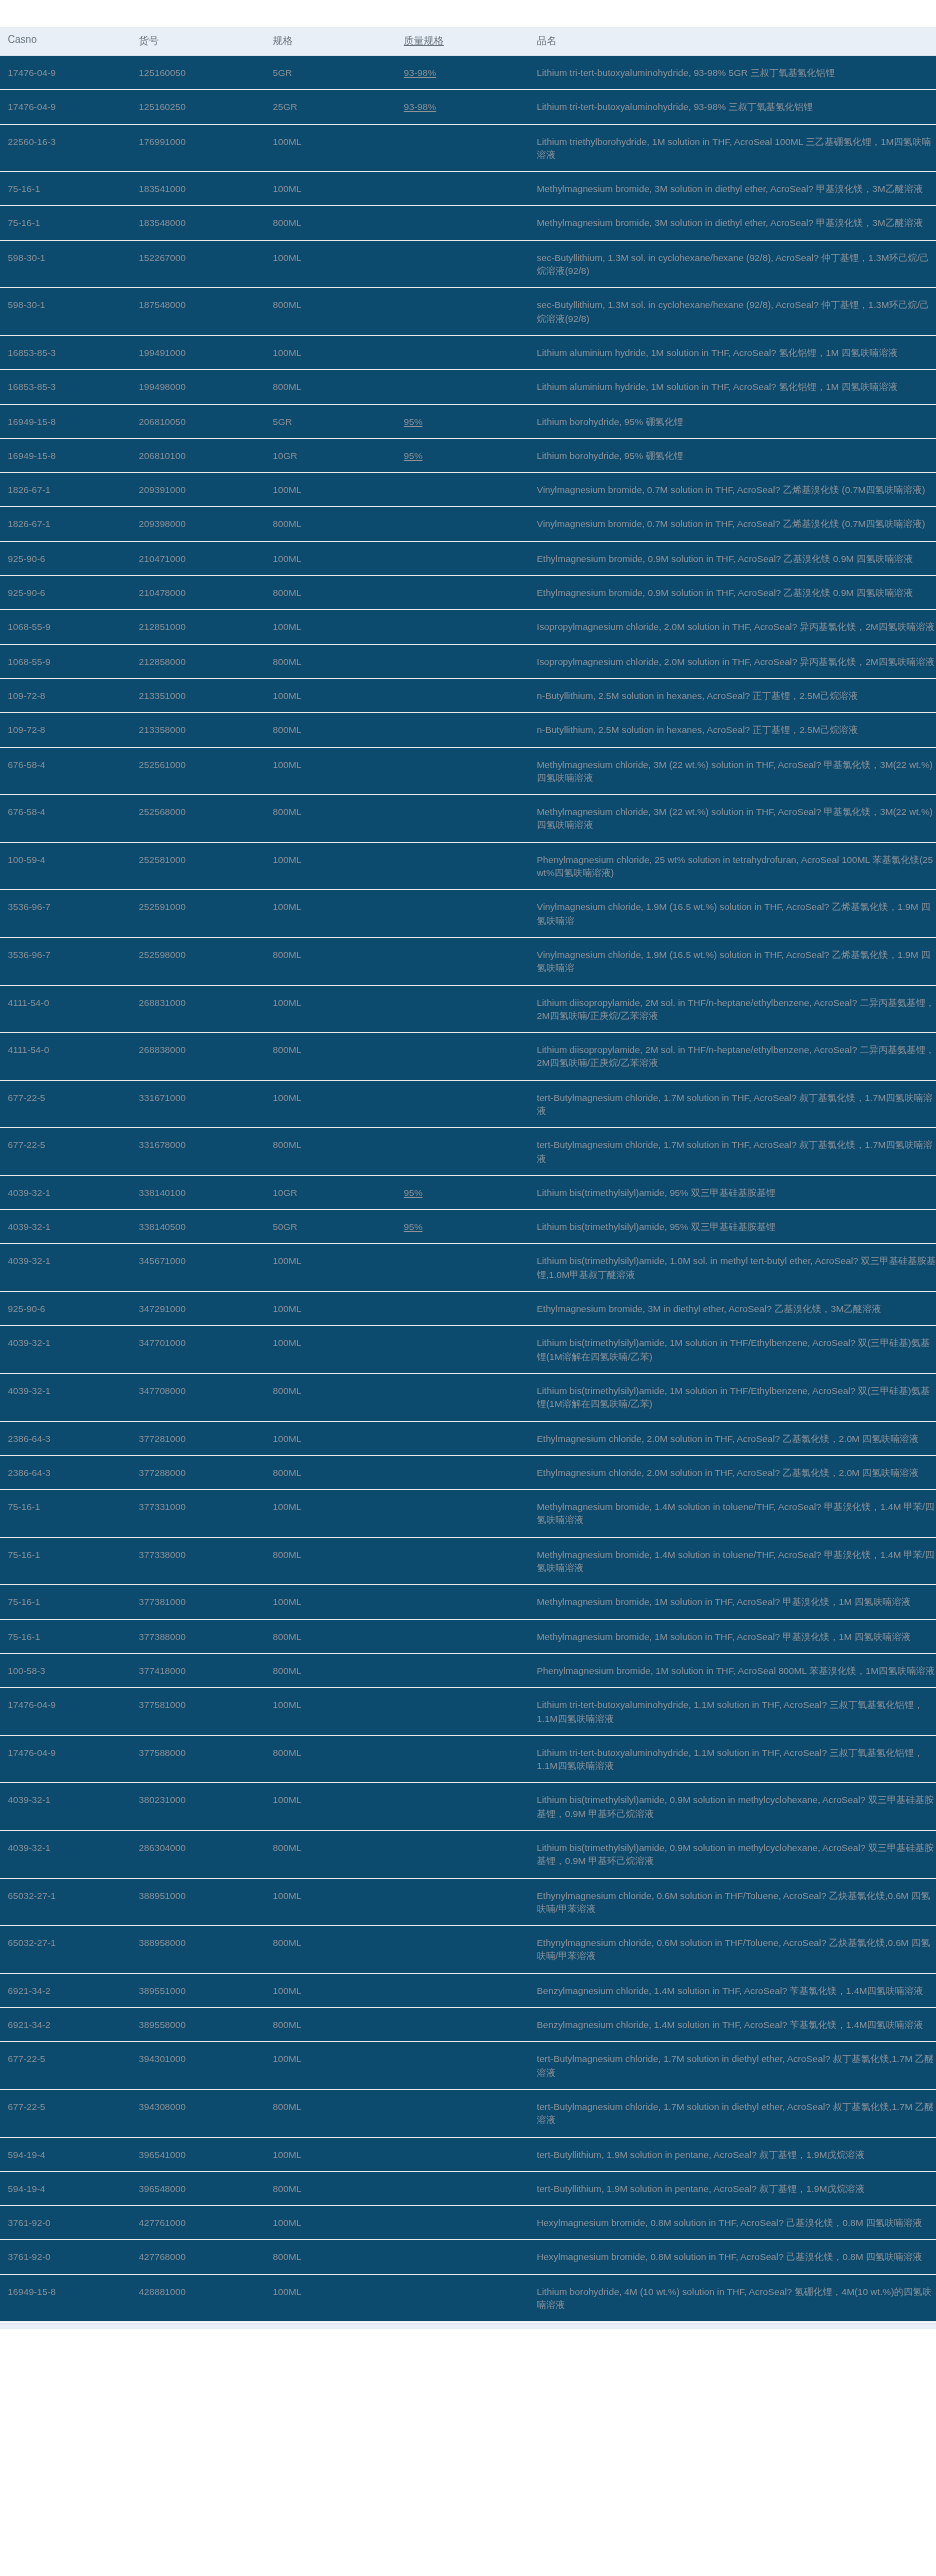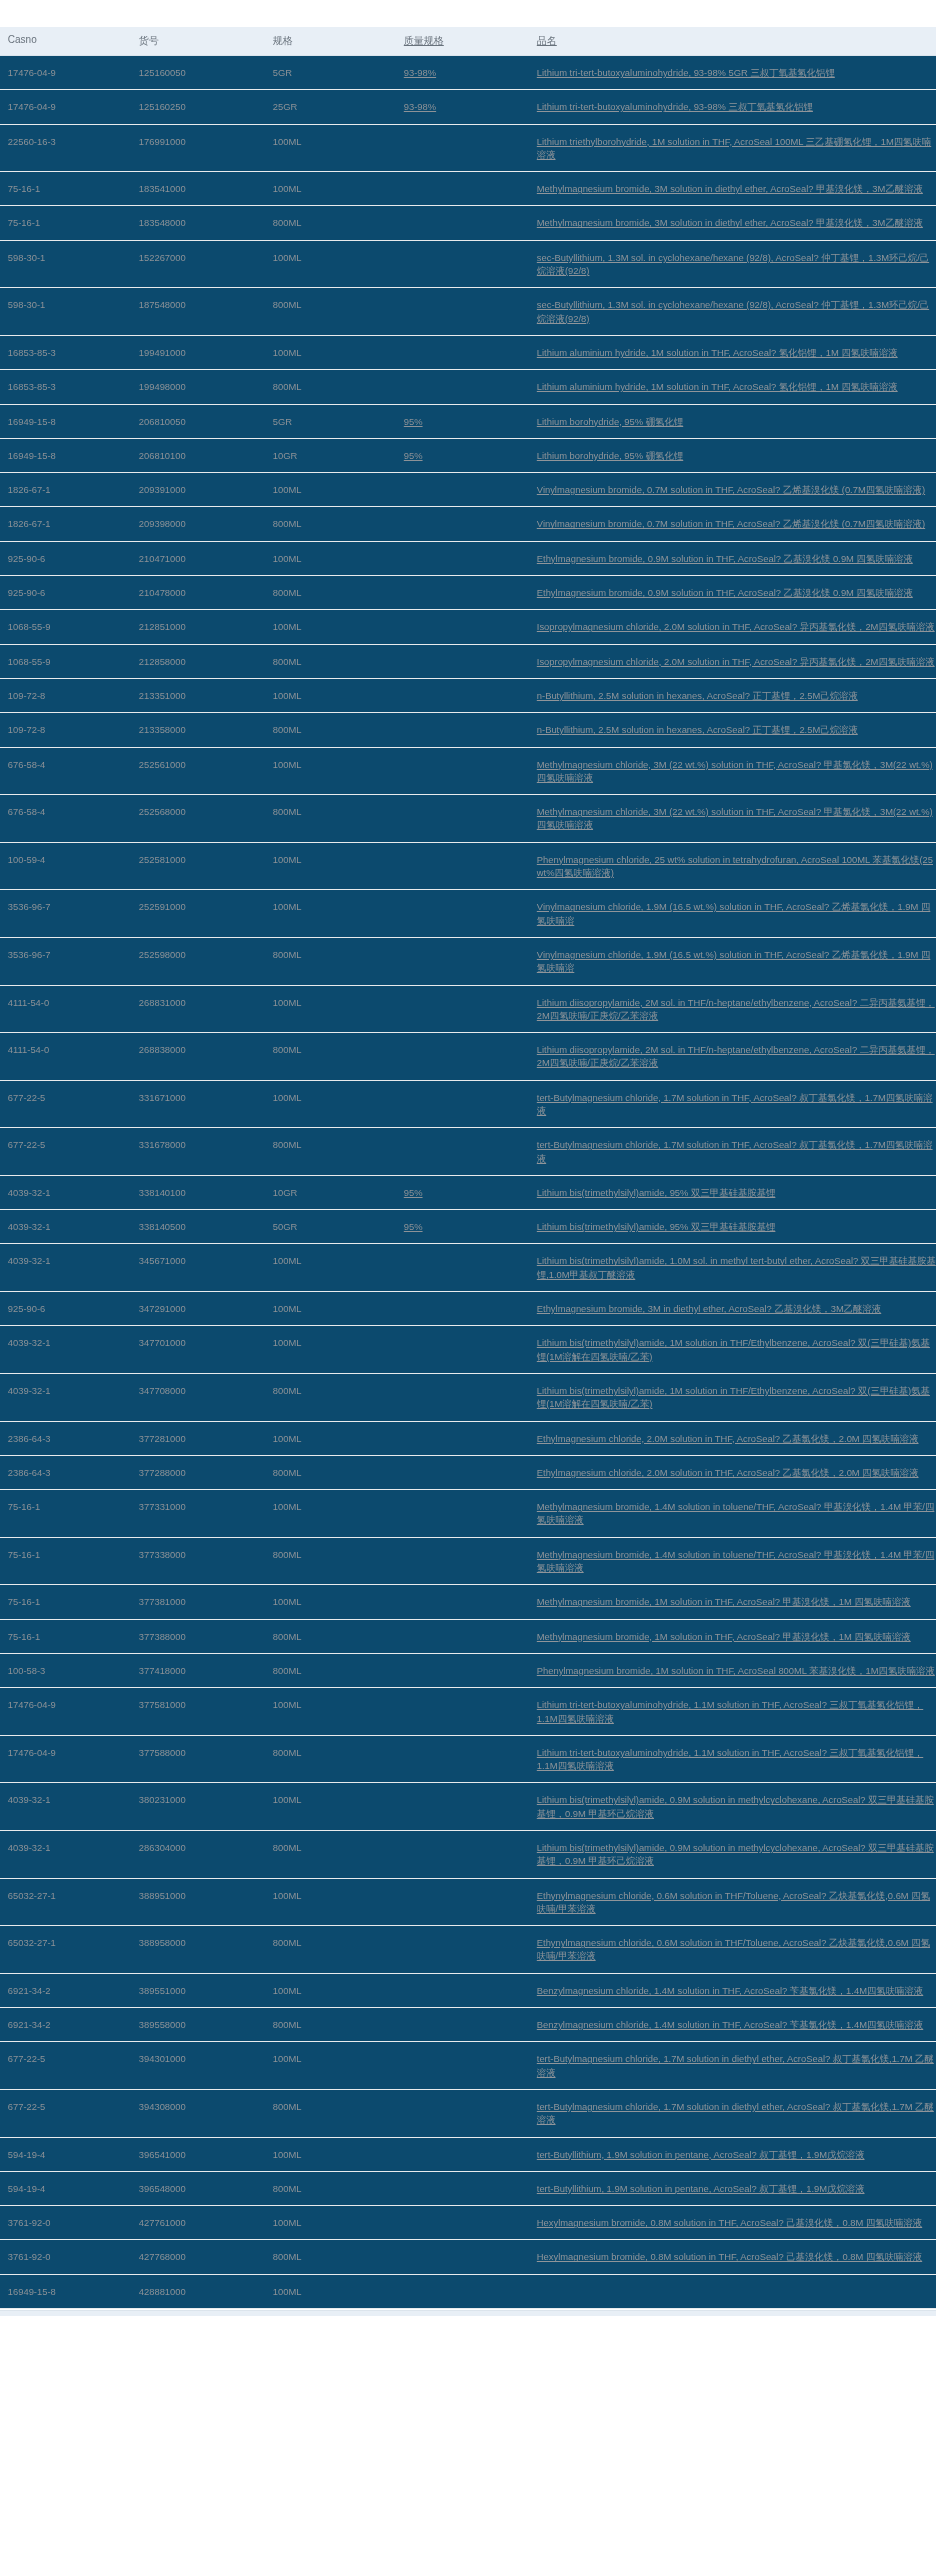--- a/index.html
+++ b/index.html
@@ -27,21 +27,21 @@
     border-bottom: 0.8px solid #e9ebed;
     font-size: 9.4px;
     line-height: 13.3px;
     color: #8d9297;
     background: #0c4a6e;
   }
   .c-casno   { width: 131px; flex: none; }
   .c-sku     { width: 134px; flex: none; }
   .c-spec    { width: 131px; flex: none; }
   .c-quality { width: 133px; flex: none; text-decoration: underline; }
-  .c-name    { flex: 1 1 auto; color: #90959a; text-decoration: underline; }
+  .c-name    { flex: 1 1 auto; color: #90959a; }
   .thead .c-name { color: #68727c; }
   .bottom-band {
     height: 6.2px;
     background: #e8eff6;
     border-top: 0.8px solid #dbe4ec;
     margin-top: 0.8px;
   }
 </style>
 </head>
 <body>
@@ -493,17 +493,18 @@
     <div class="c-spec">800ML</div>
     <div class="c-quality"></div>
     <div class="c-name">Hexylmagnesium bromide, 0.8M solution in THF, AcroSeal? 己基溴化镁，0.8M 四氢呋喃溶液</div>
   </div>
 
   <div class="row">
     <div class="c-casno">16949-15-8</div>
     <div class="c-sku">428881000</div>
     <div class="c-spec">100ML</div>
     <div class="c-quality"></div>
+    <div class="c-name">Lithium borohydride, 4M (10 wt.%) solution in THF, AcroSeal? 氢硼化锂，4M(10 wt.%)的四氢呋喃溶液</div>
   </div>
 </div>
 </div>
 <div class="bottom-band"></div>
 
 
 </body></html>

